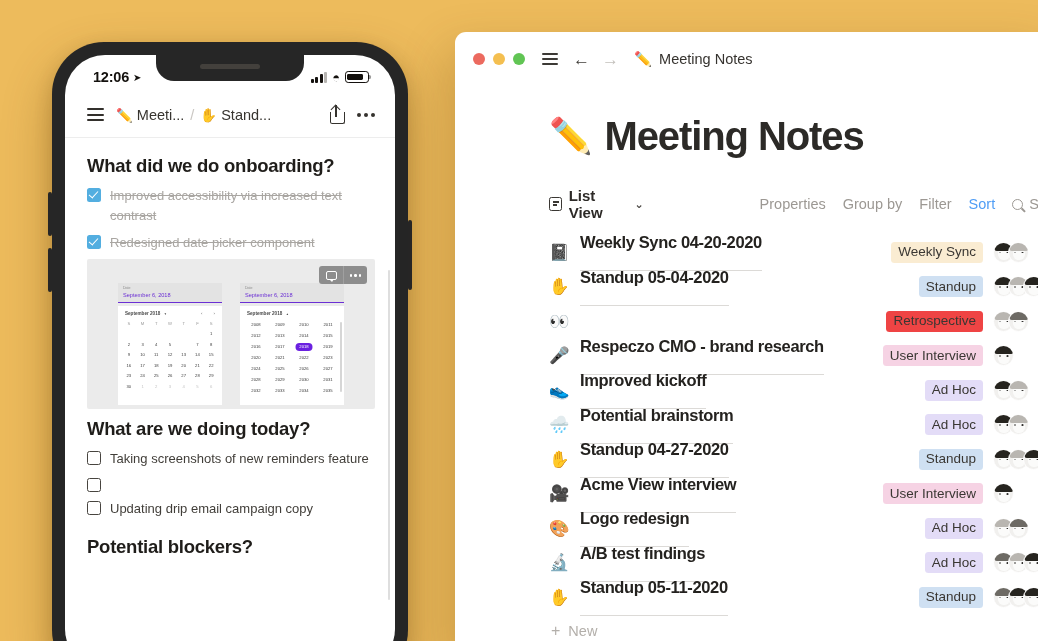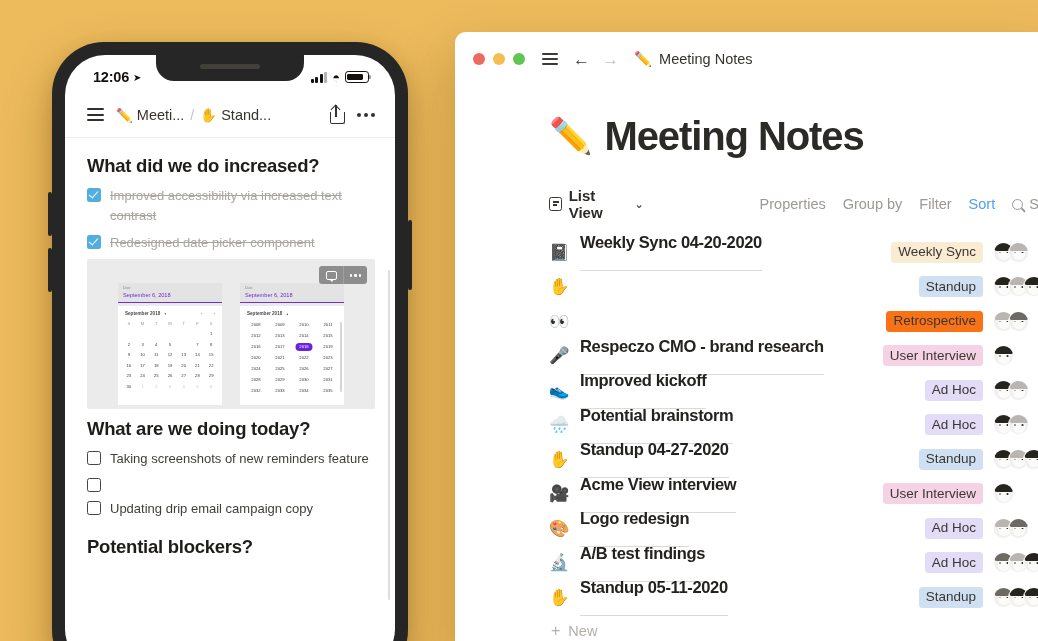--- a/index.html
+++ b/index.html
@@ -577,21 +577,21 @@
           <span class="share-arrow"></span>
         </div>
       <div class="dots-icon">
           <span></span>
           <span></span>
           <span></span>
         </div>
     </div>
 
     <div class="phone-doc">
-      <div class="doc-h2 first">What did we do increased?</div>
+      <div class="doc-h2 first">What did we do onboarding?</div>
 
       <div class="todo done">
         <span class="cbox on"></span>
         <span class="todo-text">Improved accessibility via increased text contrast</span>
       </div>
       <div class="todo done">
         <span class="cbox on"></span>
         <span class="todo-text">Redesigned date picker component</span>
       </div>
 
@@ -815,20 +815,21 @@
                 <span class="eyes">
                   <i></i>
                   <i></i>
                 </span>
               </span>
             </span>
           </div>
         </div>
         <div class="row">
           <span class="row-emoji">✋</span>
+          <span class="row-title">Standup 05-04-2020</span>
           <div class="row-right">
             <span class="tag" style="background: rgb(207, 224, 242);">Standup</span>
             <span class="avatars">
               <span class="av dark">
                 <span class="face"></span>
                 <span class="hair"></span>
                 <span class="eyes">
                   <i></i>
                   <i></i>
                 </span>
@@ -848,21 +849,21 @@
                   <i></i>
                   <i></i>
                 </span>
               </span>
             </span>
           </div>
         </div>
         <div class="row">
           <span class="row-emoji">👀</span>
           <div class="row-right">
-            <span class="tag" style="background: #f97316;">Retrospective</span>
+            <span class="tag" style="background: #ef4444;">Retrospective</span>
             <span class="avatars">
               <span class="av light">
                 <span class="face"></span>
                 <span class="hair"></span>
                 <span class="eyes">
                   <i></i>
                   <i></i>
                 </span>
               </span>
               <span class="av mid">

